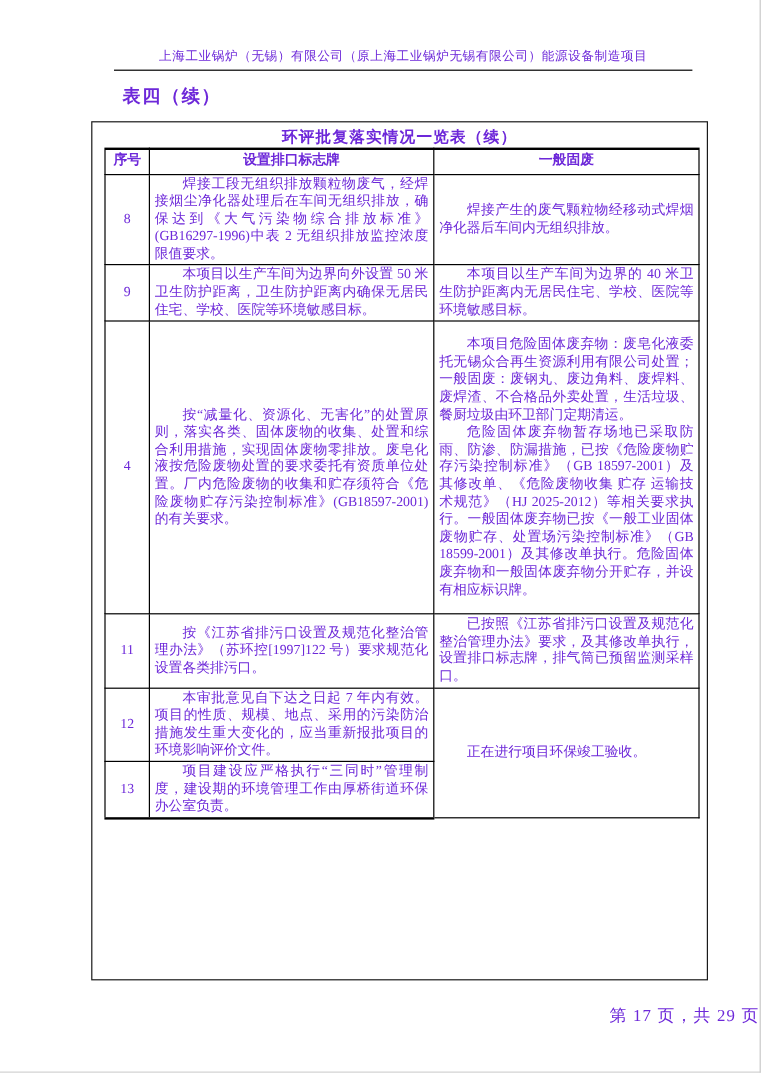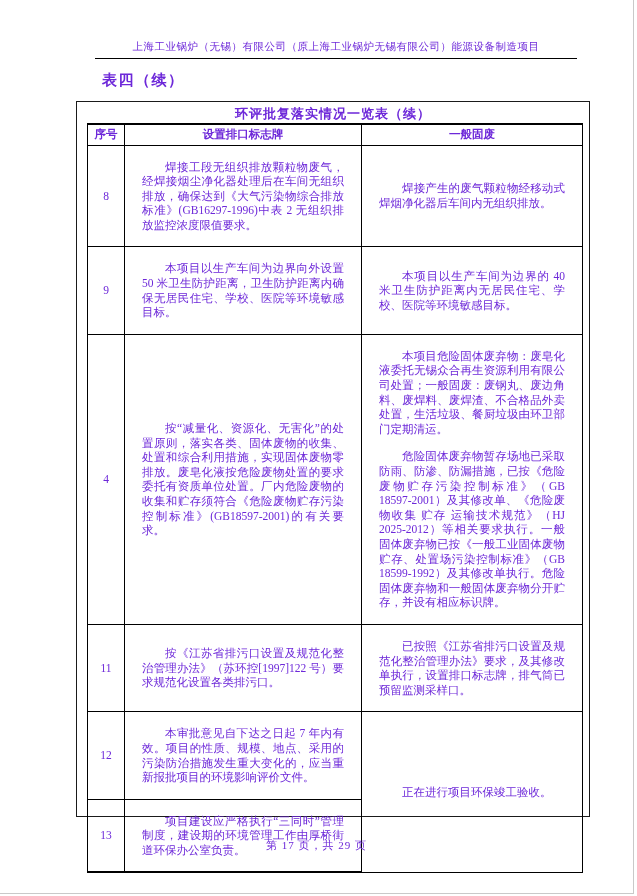--- a/index.html
+++ b/index.html
@@ -37,29 +37,29 @@
     border-top:2.5px solid #000;
   }
   table.review-table td,table.review-table th{
     border:1px solid #000;
     font-size:11.5px;line-height:14.6px;font-weight:normal;
     vertical-align:middle;
     padding:1px 4px;
   }
   table.review-table th{font-weight:bold;text-align:center;}
   td.num{text-align:center;padding:0;}
-  td.txt p{margin:13px;text-indent:2em;text-align:justify;}
+  td.txt p{margin:0;text-indent:2em;text-align:justify;}
   tr.last td{border-bottom:2.5px solid #000;}
   td.thick-bottom{border-bottom:2.5px solid #000;}
   .col-no{width:37px;}
   .col-req{width:237px;}
   .col-impl{width:221px;}
   .page-footer{
     position:absolute;top:838px;left:0;width:100%;
-    text-align:center;font-size:11px;letter-spacing:1px;
+    text-align:right;font-size:14px;letter-spacing:1px;
   }
 </style>
 </head>
 <body>
 
 <div class="page">
 
   <div class="doc-header">上海工业锅炉（无锡）有限公司（原上海工业锅炉无锡有限公司）能源设备制造项目</div>
 
   <div class="section-heading">表四（续）</div>
@@ -100,21 +100,21 @@
             </td>
       </tr>
 
       <tr style="height:244px;">
         <td class="num">4</td>
         <td class="txt">
               <p>按“减量化、资源化、无害化”的处置原则，落实各类、固体废物的收集、处置和综合利用措施，实现固体废物零排放。废皂化液按危险废物处置的要求委托有资质单位处置。厂内危险废物的收集和贮存须符合《危险废物贮存污染控制标准》(GB18597-2001)的有关要求。</p>
             </td>
         <td class="txt">
           <p>本项目危险固体废弃物：废皂化液委托无锡众合再生资源利用有限公司处置；一般固废：废钢丸、废边角料、废焊料、废焊渣、不合格品外卖处置，生活垃圾、餐厨垃圾由环卫部门定期清运。</p>
-          <p>危险固体废弃物暂存场地已采取防雨、防渗、防漏措施，已按《危险废物贮存污染控制标准》（GB 18597-2001）及其修改单、《危险废物收集 贮存 运输技术规范》（HJ 2025-2012）等相关要求执行。一般固体废弃物已按《一般工业固体废物贮存、处置场污染控制标准》（GB 18599-1992）及其修改单执行。危险固体废弃物和一般固体废弃物分开贮存，并设有相应标识牌。</p>
+          <p>危险固体废弃物暂存场地已采取防雨、防渗、防漏措施，已按《危险废物贮存污染控制标准》（GB 18597-2001）及其修改单、《危险废物收集 贮存 运输技术规范》（HJ 2025-2012）等相关要求执行。一般固体废弃物已按《一般工业固体废物贮存、处置场污染控制标准》（GB 18599-2001）及其修改单执行。危险固体废弃物和一般固体废弃物分开贮存，并设有相应标识牌。</p>
         </td>
       </tr>
 
       <tr style="height:57px;">
         <td class="num">11</td>
         <td class="txt">
               <p>按《江苏省排污口设置及规范化整治管理办法》（苏环控[1997]122 号）要求规范化设置各类排污口。</p>
             </td>
         <td class="txt">
               <p>已按照《江苏省排污口设置及规范化整治管理办法》要求，及其修改单执行，设置排口标志牌，排气筒已预留监测采样口。</p>

